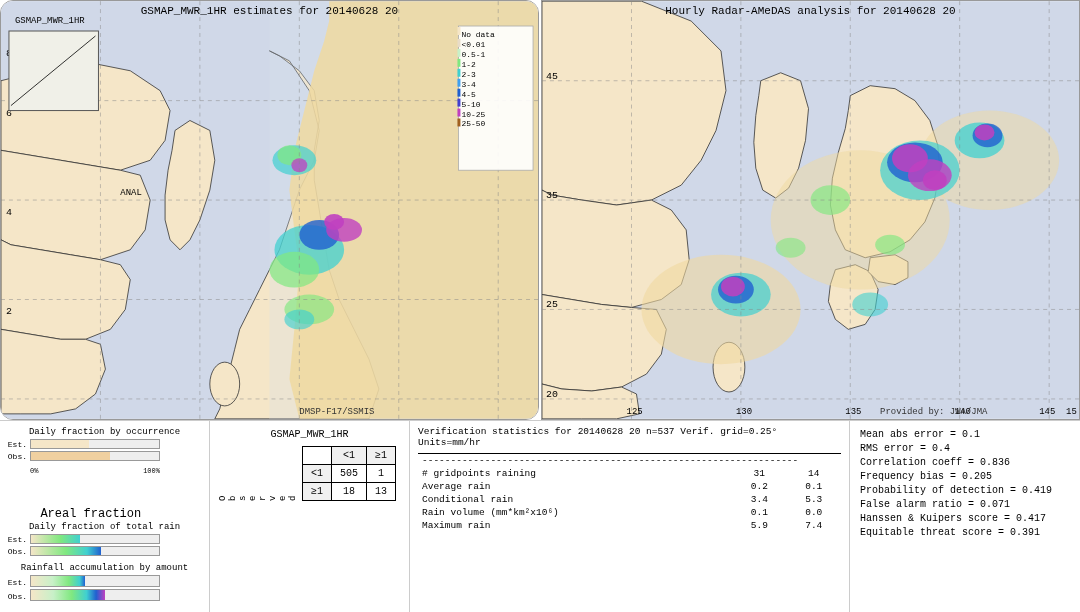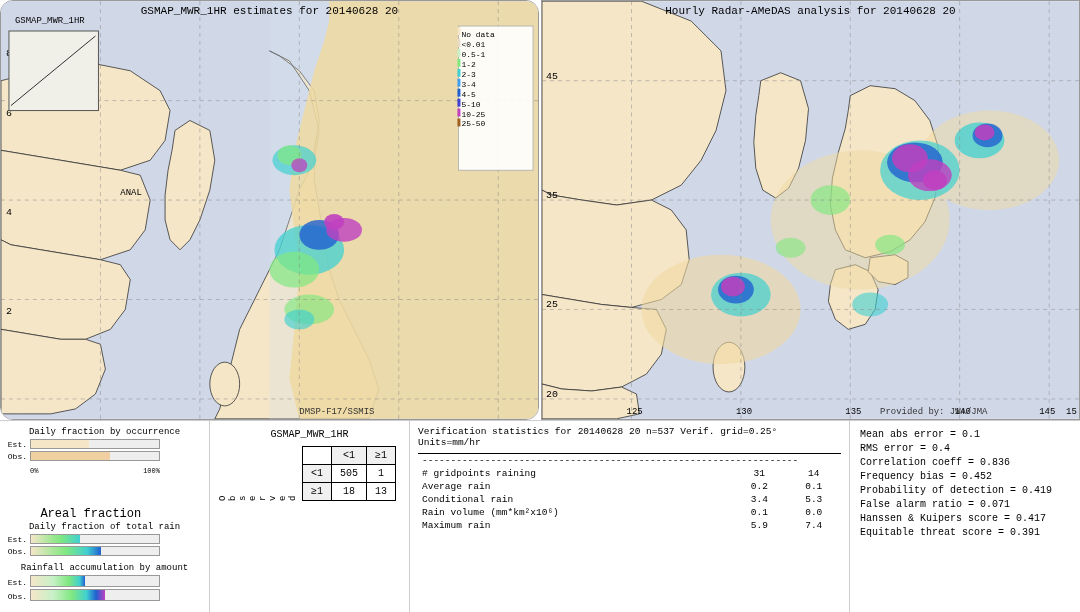--- a/index.html
+++ b/index.html
@@ -504,21 +504,21 @@
           <td style="text-align:center;">7.4</td>
         </tr>
       </tbody>
         </table>
     </div>
 
     <div class="right-stats-area">
       <div class="stat-line">Mean abs error = 0.1</div>
       <div class="stat-line">RMS error = 0.4</div>
       <div class="stat-line">Correlation coeff = 0.836</div>
-      <div class="stat-line">Frequency bias = 0.452</div>
+      <div class="stat-line">Frequency bias = 0.205</div>
       <div class="stat-line">Probability of detection = 0.419</div>
       <div class="stat-line">False alarm ratio = 0.071</div>
       <div class="stat-line">Hanssen &amp; Kuipers score = 0.417</div>
       <div class="stat-line">Equitable threat score = 0.391</div>
     </div>
 
   </div>
 </div>
 
 </body></html>

